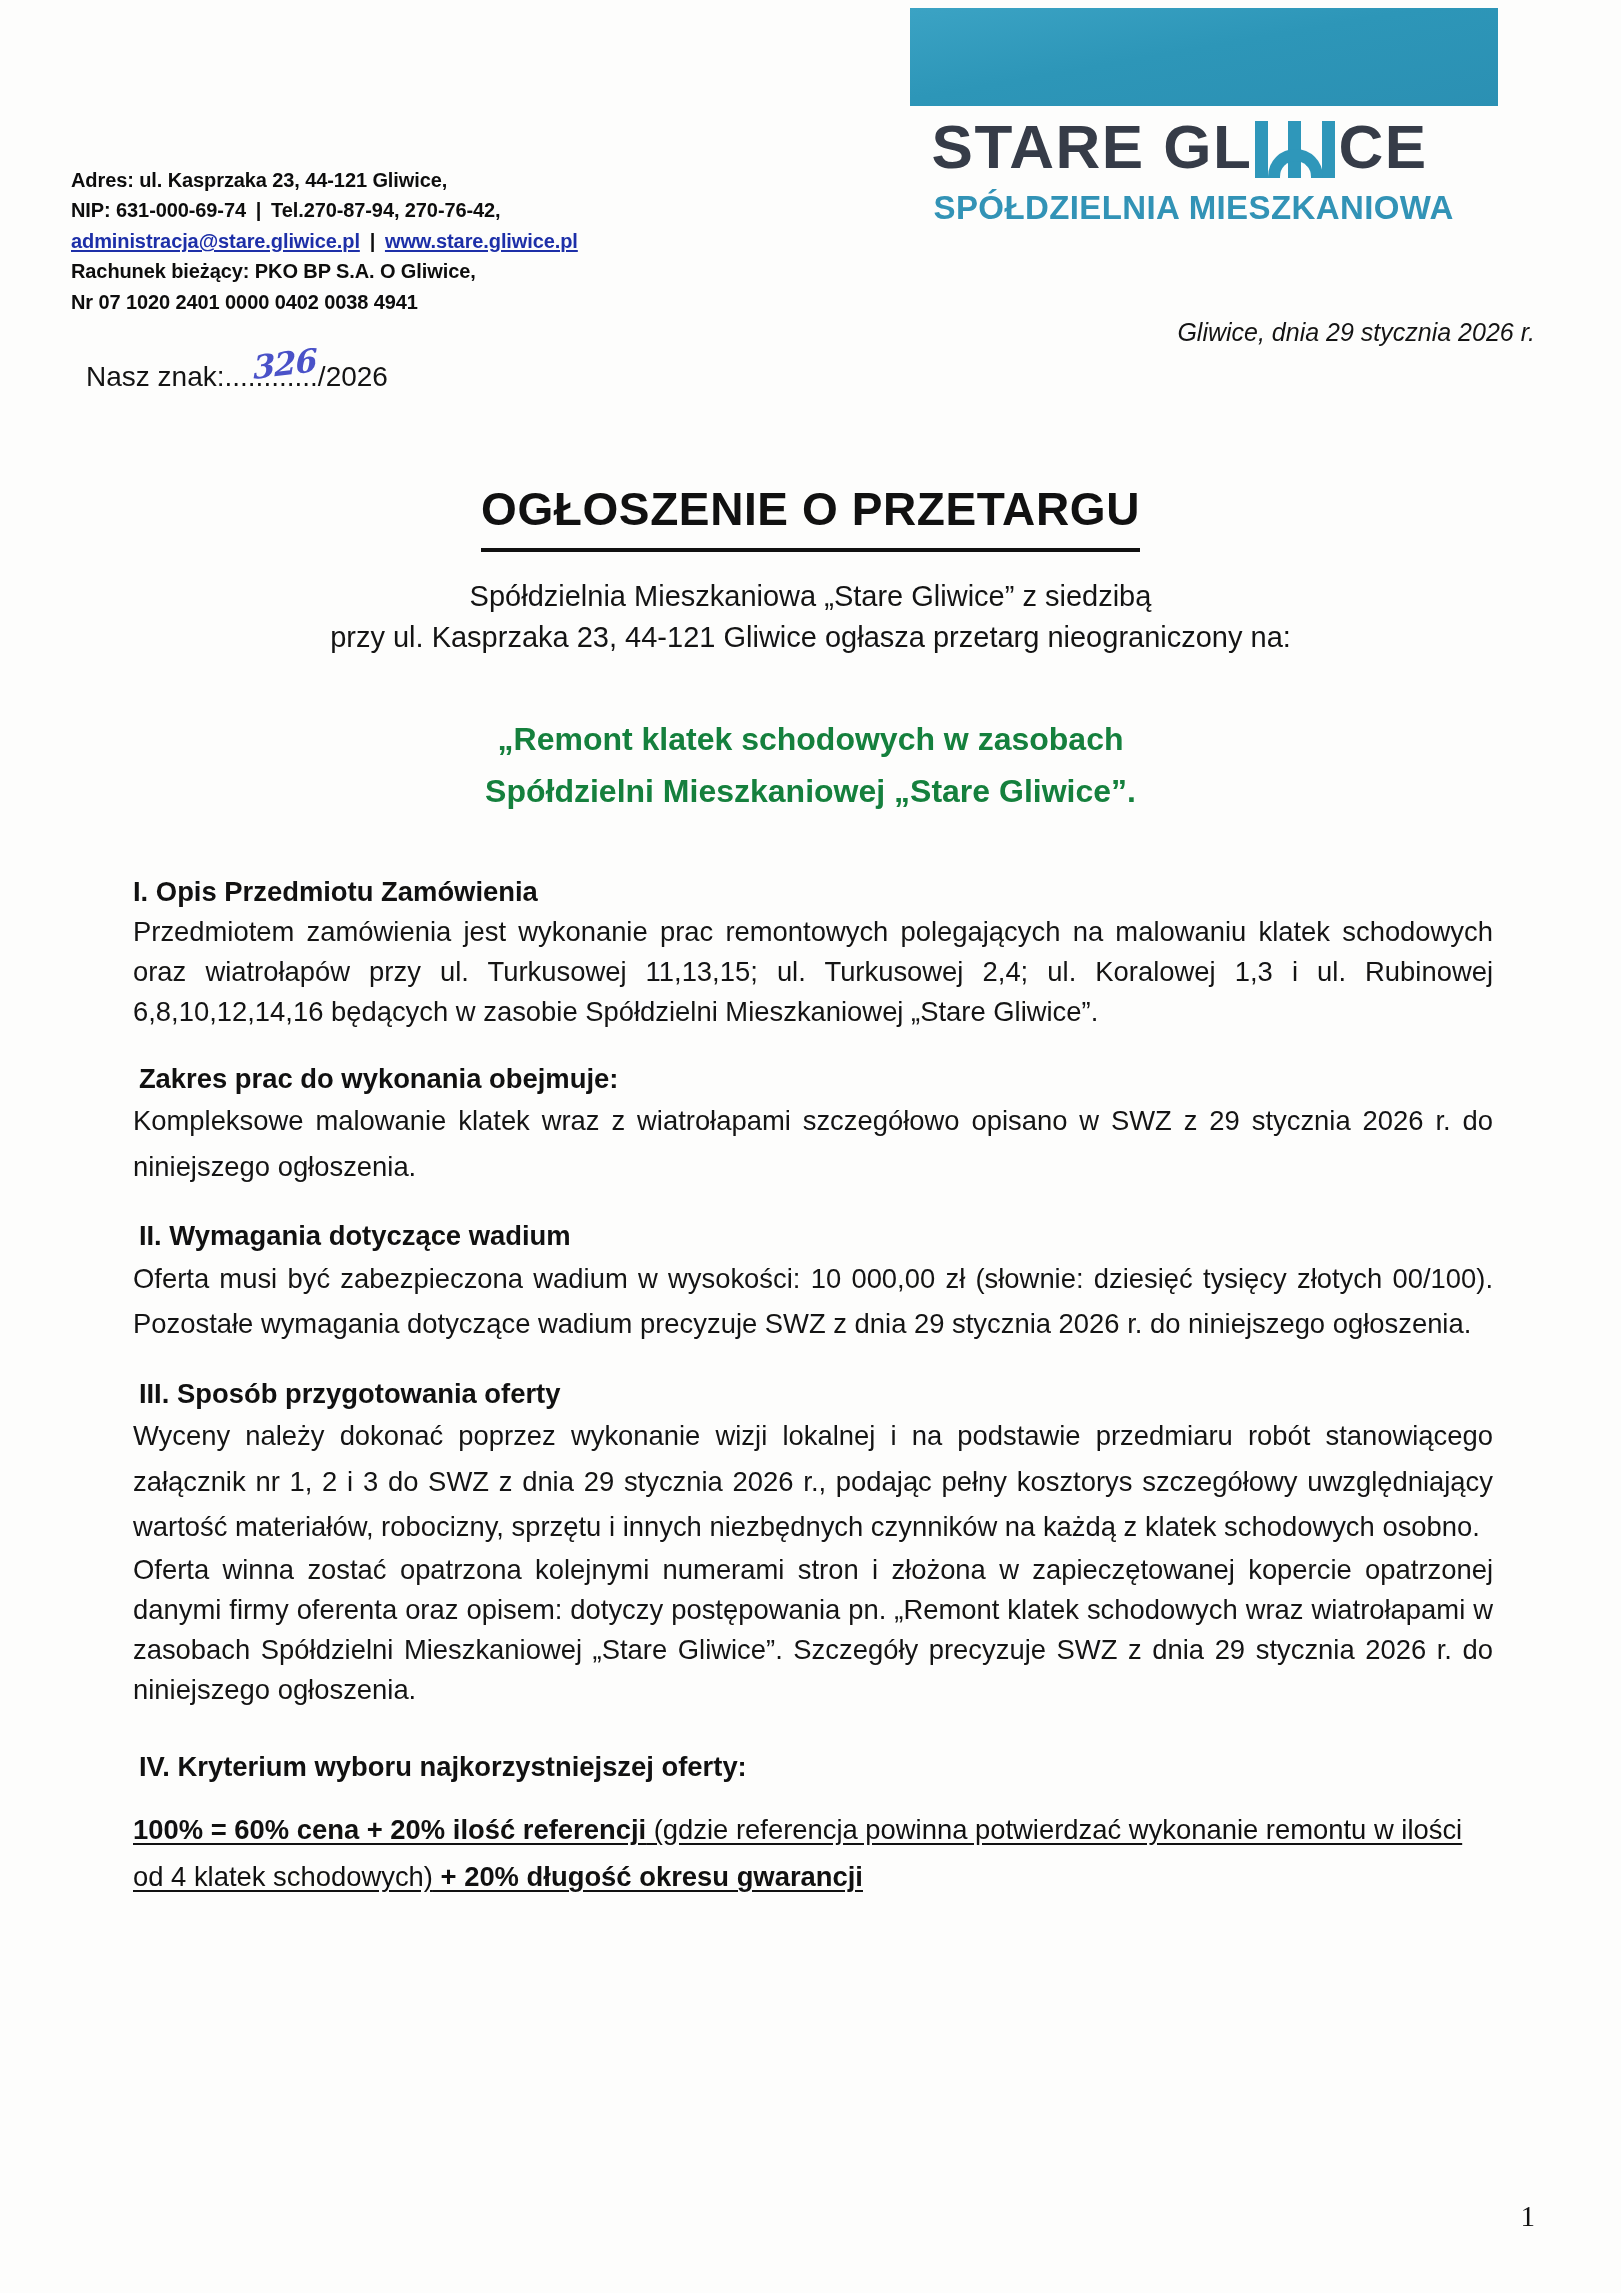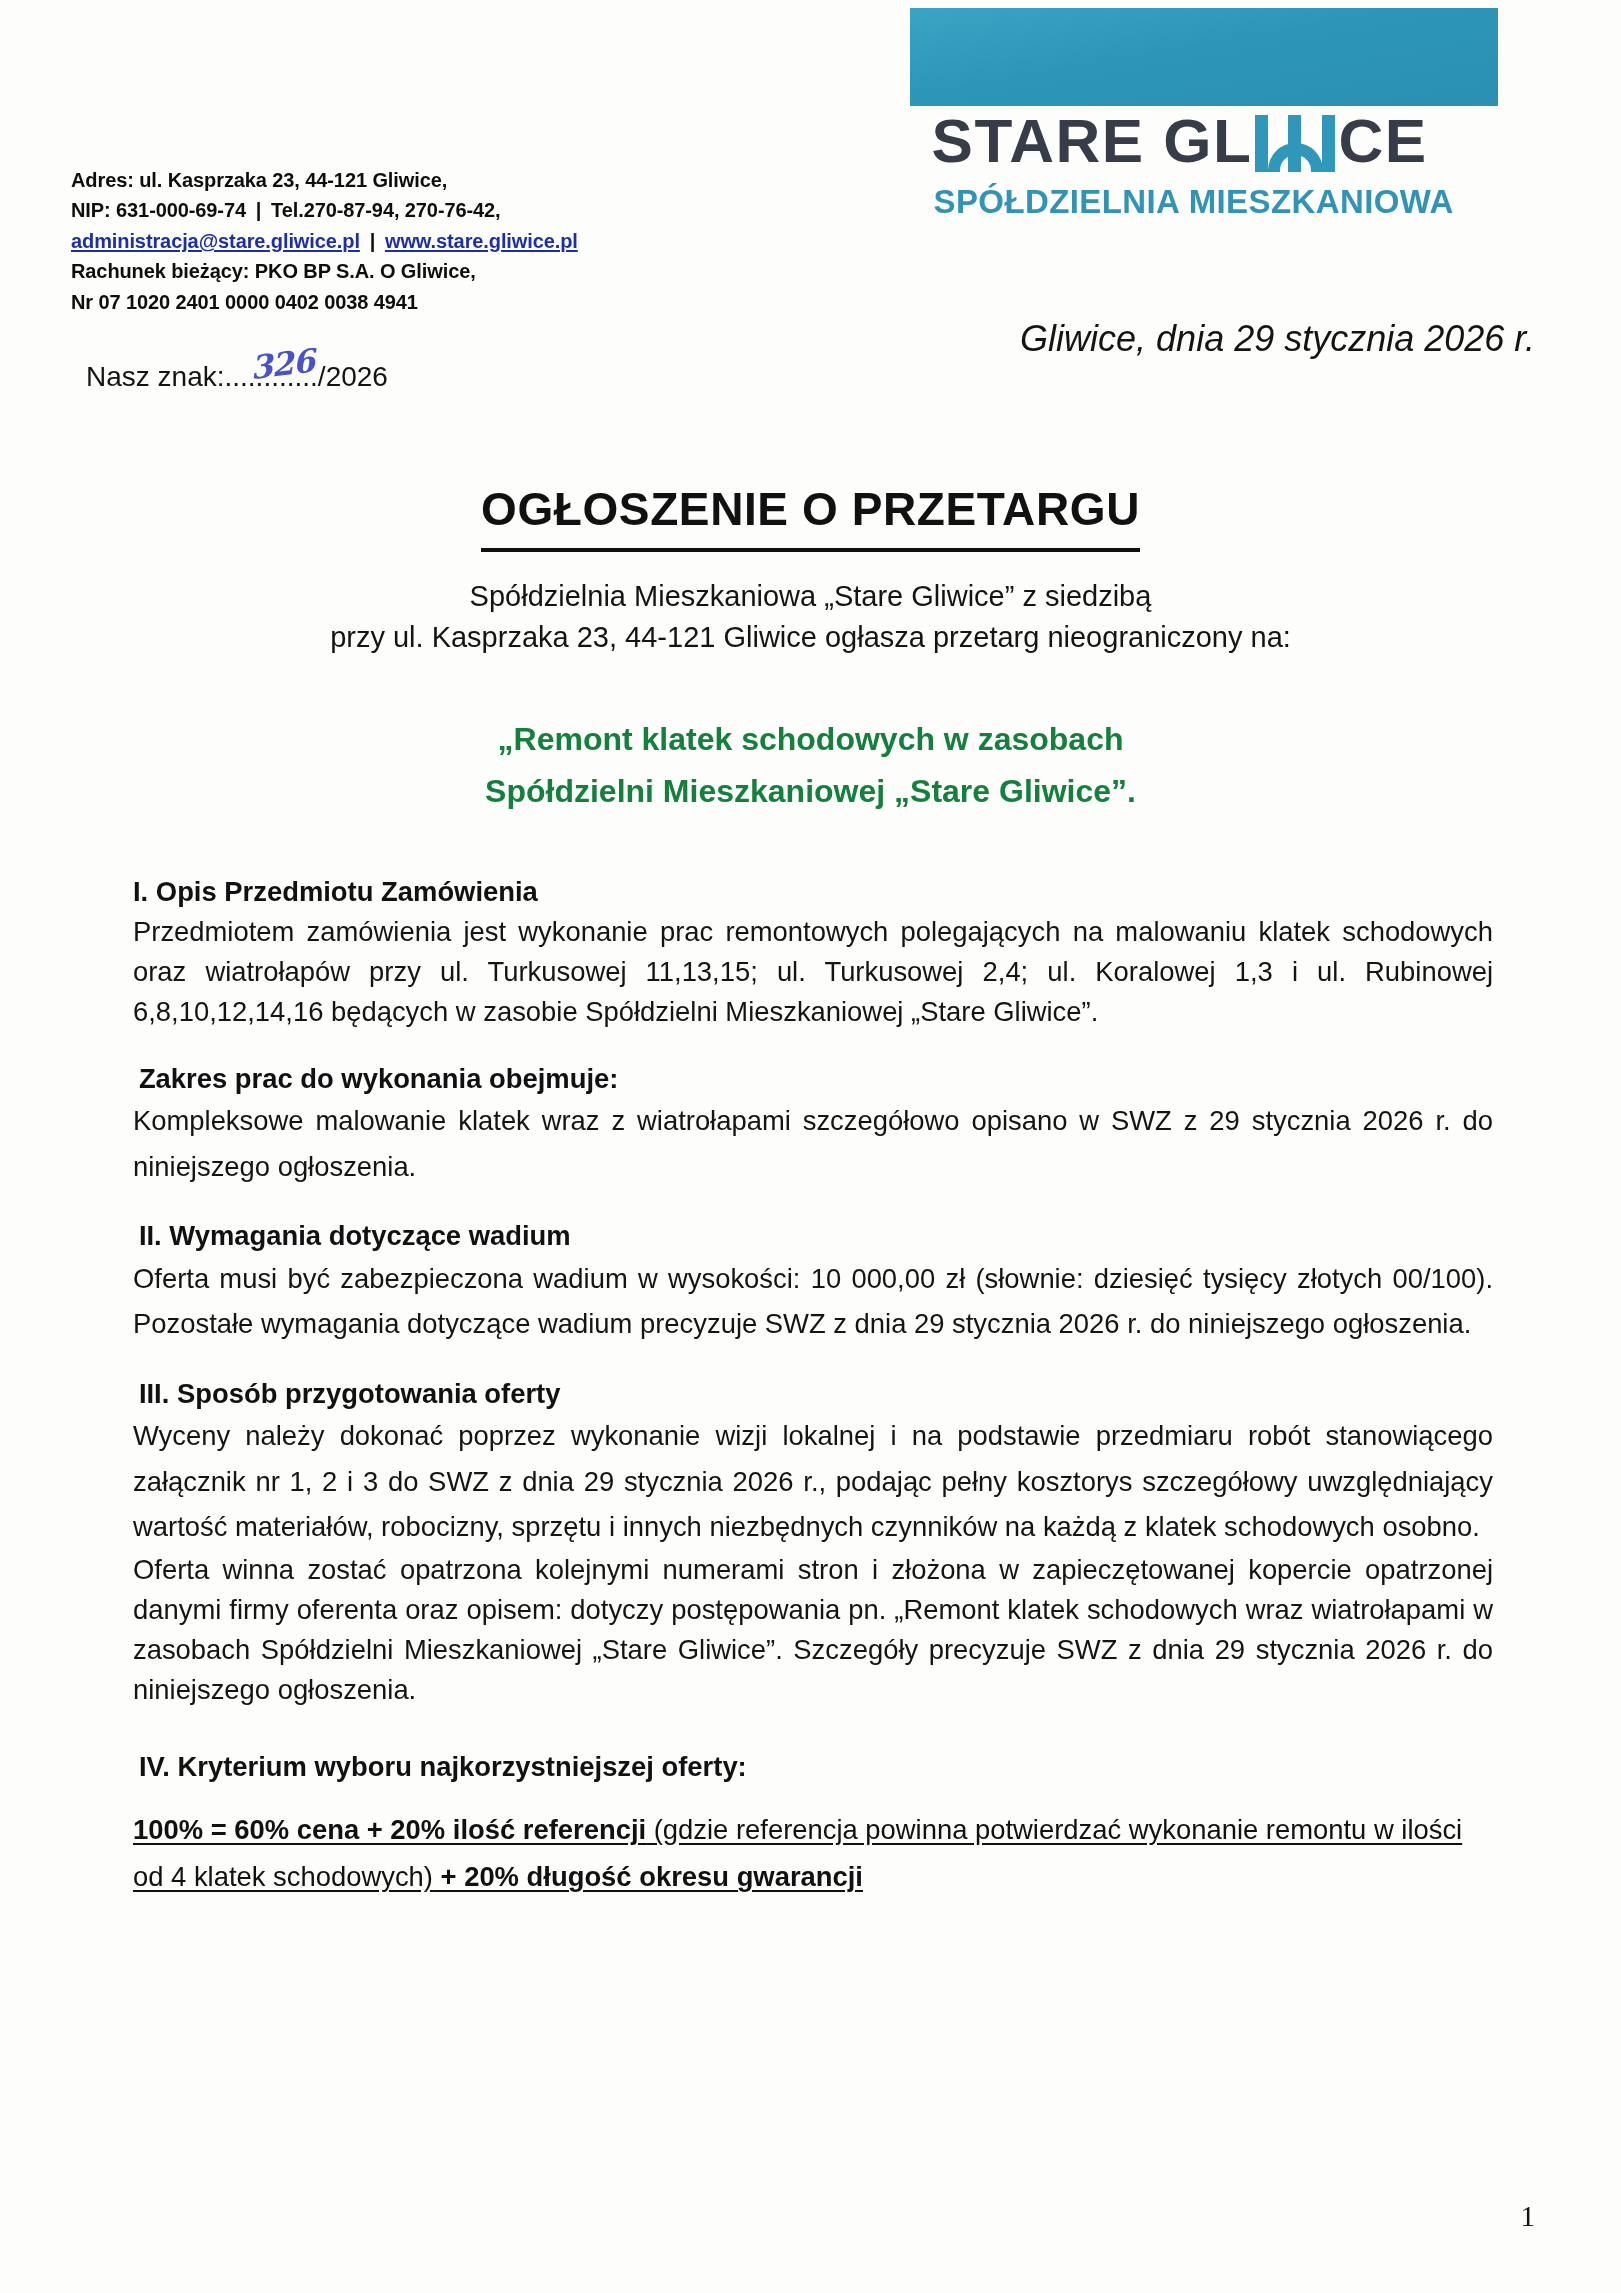--- a/index.html
+++ b/index.html
@@ -56,21 +56,21 @@
     left: 910px;
     top: 7.8px;
     width: 588px;
   }
   .logo-bar {
     width: 588px;
     height: 98px;
     background: linear-gradient(170deg, #3ba3c4 0%, #2d96b8 45%, #2b90b3 100%);
   }
   .logo-word {
-    margin-top: 4px;
+    margin-top: 10px;
     display: flex;
     align-items: flex-end;
     font-size: 62px;
     font-weight: bold;
     color: #363c48;
     letter-spacing: 1.5px;
     line-height: 1;
     padding-left: 21.6px;
   }
   .logo-word .seg { display: inline-block; }
@@ -111,21 +111,21 @@
     color: #3293b6;
     letter-spacing: 0.4px;
     white-space: nowrap;
   }
 
   
   .date-line {
     position: absolute;
     right: 86px;
     top: 318px;
-    font-size: 36px;
+    font-size: 25px;
     font-style: italic;
     color: #141414;
     white-space: nowrap;
   }
   .ref-line {
     position: absolute;
     left: 86px;
     top: 361px;
     font-size: 28px;
     color: #141414;

